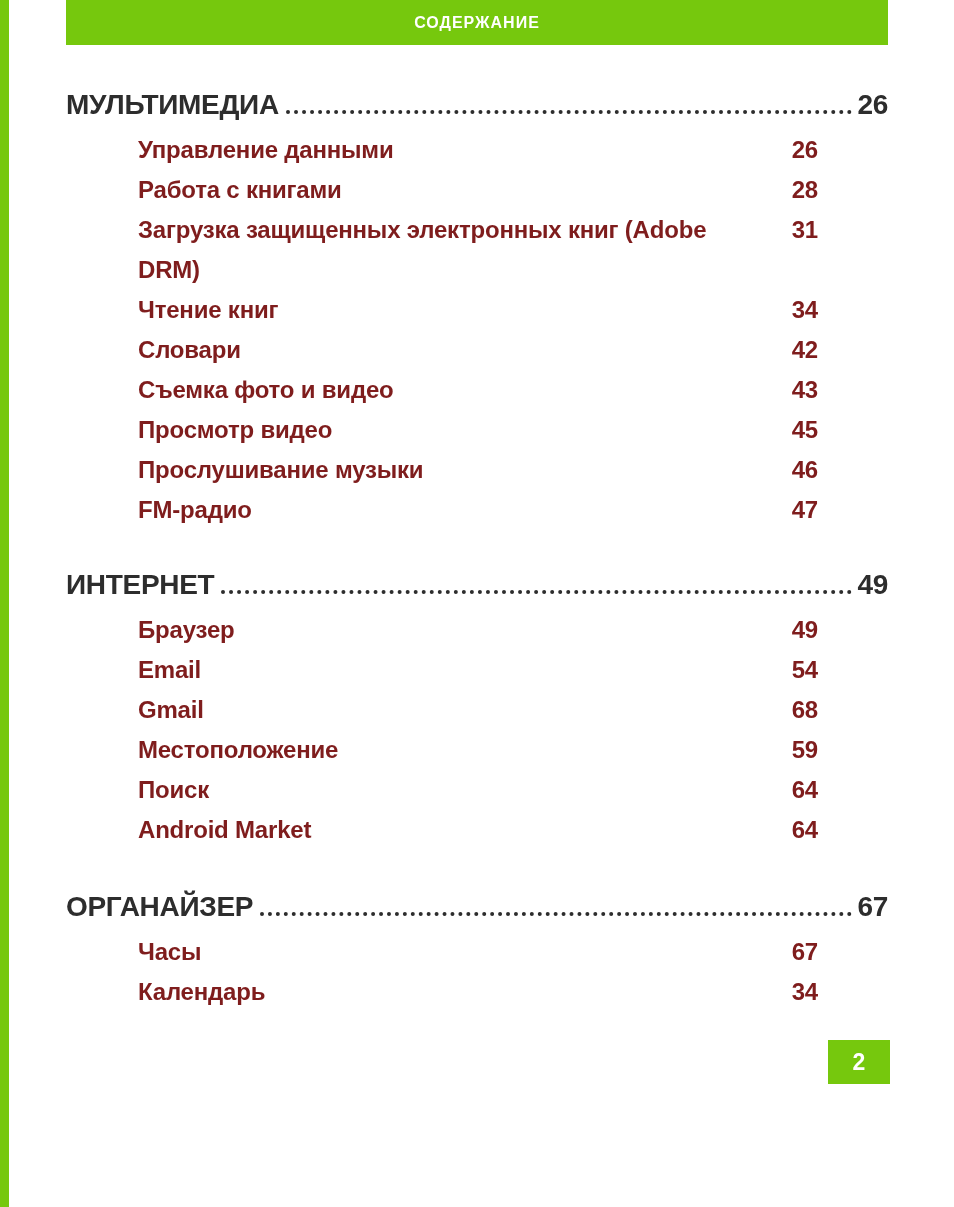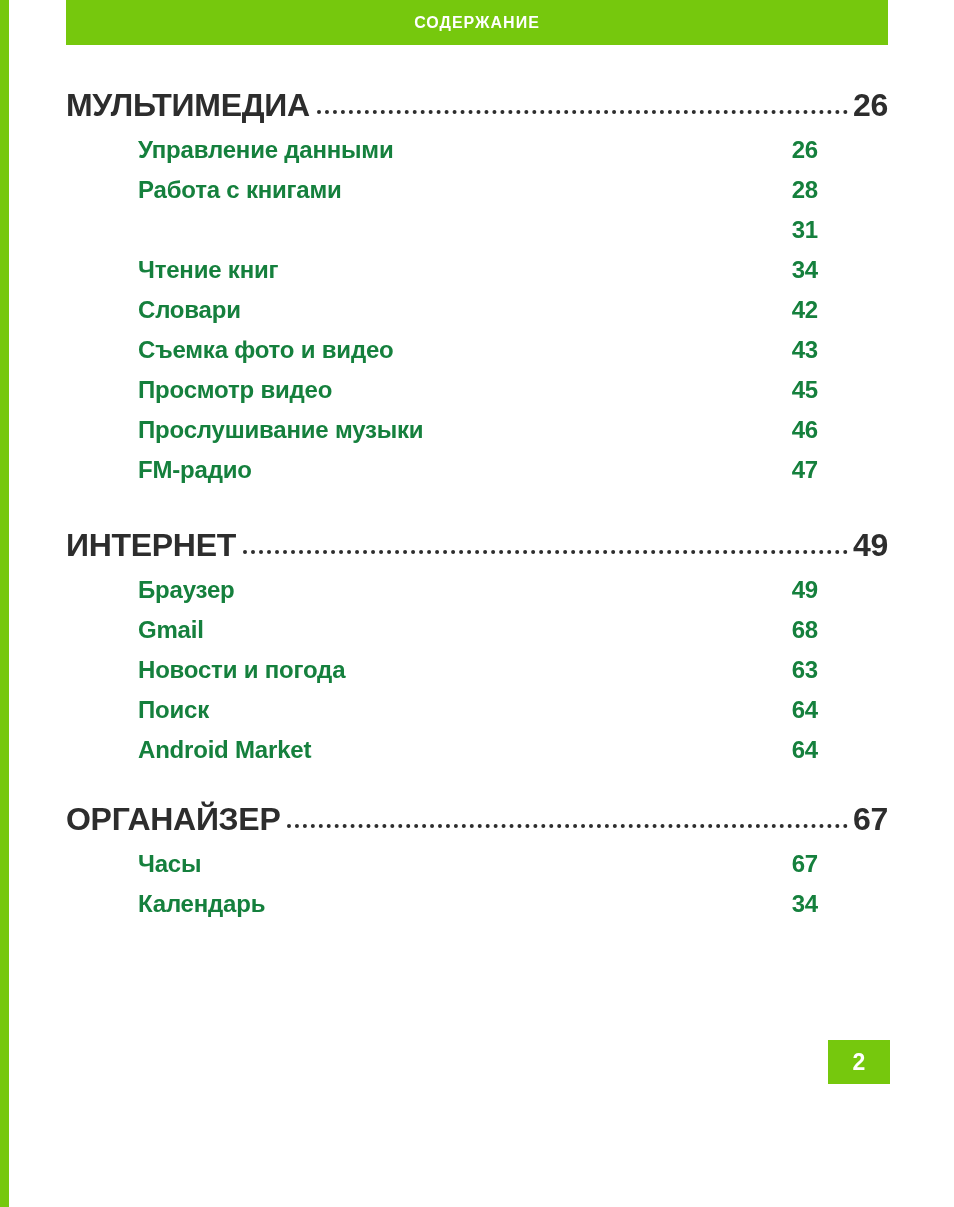--- a/index.html
+++ b/index.html
@@ -27,46 +27,46 @@
   }
   .content {
     position:absolute; left:66px; top:0;
     width:822px;
     padding-top:88px;
     box-sizing:border-box;
   }
   .section-title-row {
     display:flex; align-items:flex-end;
     color:#2d2d2d;
-    font-size:32px; font-weight:bold;
+    font-size:28px; font-weight:bold;
     line-height:34px;
     letter-spacing:-0.3px;
     cursor:pointer;
   }
   .leader {
     flex:1;
     border-bottom:4px dotted #2d2d2d;
     margin:0 5px 8px 7px;
     min-width:30px;
   }
   .spage { white-space:nowrap; }
   .items { margin-top:8px; }
   .item-row {
     display:flex; align-items:flex-start;
     padding:0 70px 0 72px;
-    color:#15803d;
+    color:#7f1d1d;
     font-size:24px; font-weight:bold;
     line-height:40px;
     letter-spacing:-0.2px;
     cursor:pointer;
   }
   .ilabel { max-width:580px; }
   .inum { margin-left:auto; text-align:right; white-space:nowrap; }
   .section + .section { margin-top:38px; }
-  .section:nth-child(3) { margin-top:32px; }
+  .section:nth-child(3) { margin-top:40px; }
   .page-badge {
     position:absolute; right:4px; top:1040px;
     width:62px; height:44px;
     background:var(--accent);
     display:flex; align-items:center; justify-content:center;
   }
   .page-badge span {
     color:#ffffff; font-size:23px; font-weight:bold;
   }
 </style>
@@ -92,20 +92,21 @@
     <span class="ilabel">Управление данными</span>
     <span class="inum">26</span>
   </div>
 
   <div class="item-row">
     <span class="ilabel">Работа с книгами</span>
     <span class="inum">28</span>
   </div>
 
   <div class="item-row">
+    <span class="ilabel">Загрузка защищенных электронных книг (Adobe DRM)</span>
     <span class="inum">31</span>
   </div>
 
   <div class="item-row">
     <span class="ilabel">Чтение книг</span>
     <span class="inum">34</span>
   </div>
 
   <div class="item-row">
     <span class="ilabel">Словари</span>
@@ -139,31 +140,35 @@
       <span class="stitle">ИНТЕРНЕТ</span>
       <span class="leader"></span>
       <span class="spage">49</span>
     </div>
     <div class="items">
   <div class="item-row">
     <span class="ilabel">Браузер</span>
     <span class="inum">49</span>
   </div>
 
+  <div class="item-row">
+    <span class="ilabel">Email</span>
+    <span class="inum">54</span>
+  </div>
 
   <div class="item-row">
     <span class="ilabel">Gmail</span>
     <span class="inum">68</span>
   </div>
 
-
-  <div class="item-row">
-    <span class="ilabel">Новости и погода</span>
-    <span class="inum">63</span>
-  </div>
+  <div class="item-row">
+    <span class="ilabel">Местоположение</span>
+    <span class="inum">59</span>
+  </div>
+
 
   <div class="item-row">
     <span class="ilabel">Поиск</span>
     <span class="inum">64</span>
   </div>
 
   <div class="item-row">
     <span class="ilabel">Android Market</span>
     <span class="inum">64</span>
   </div>

